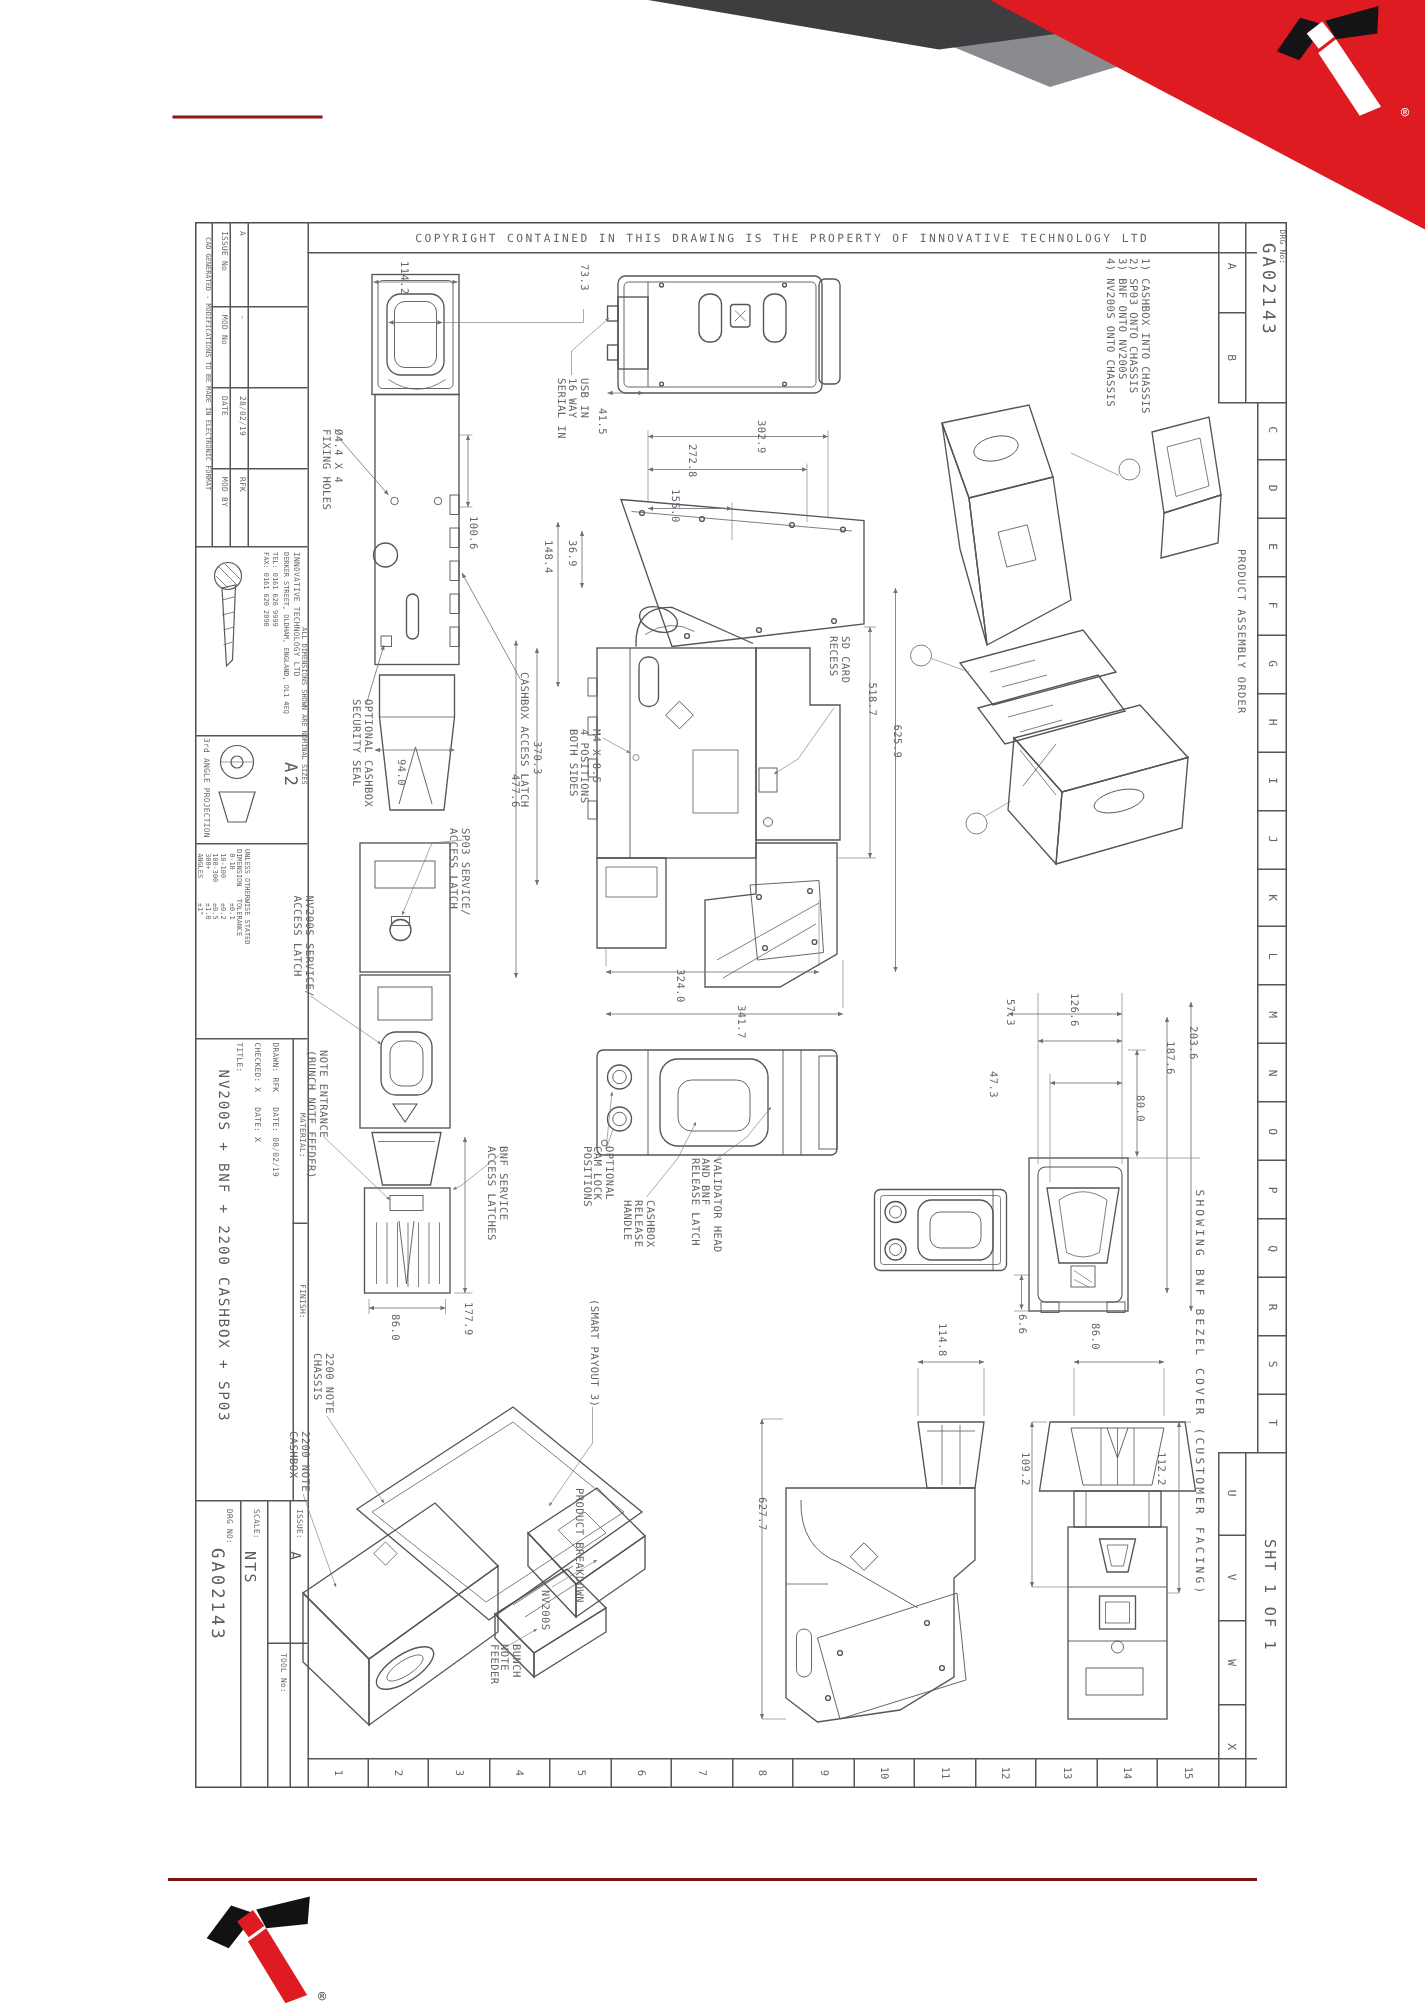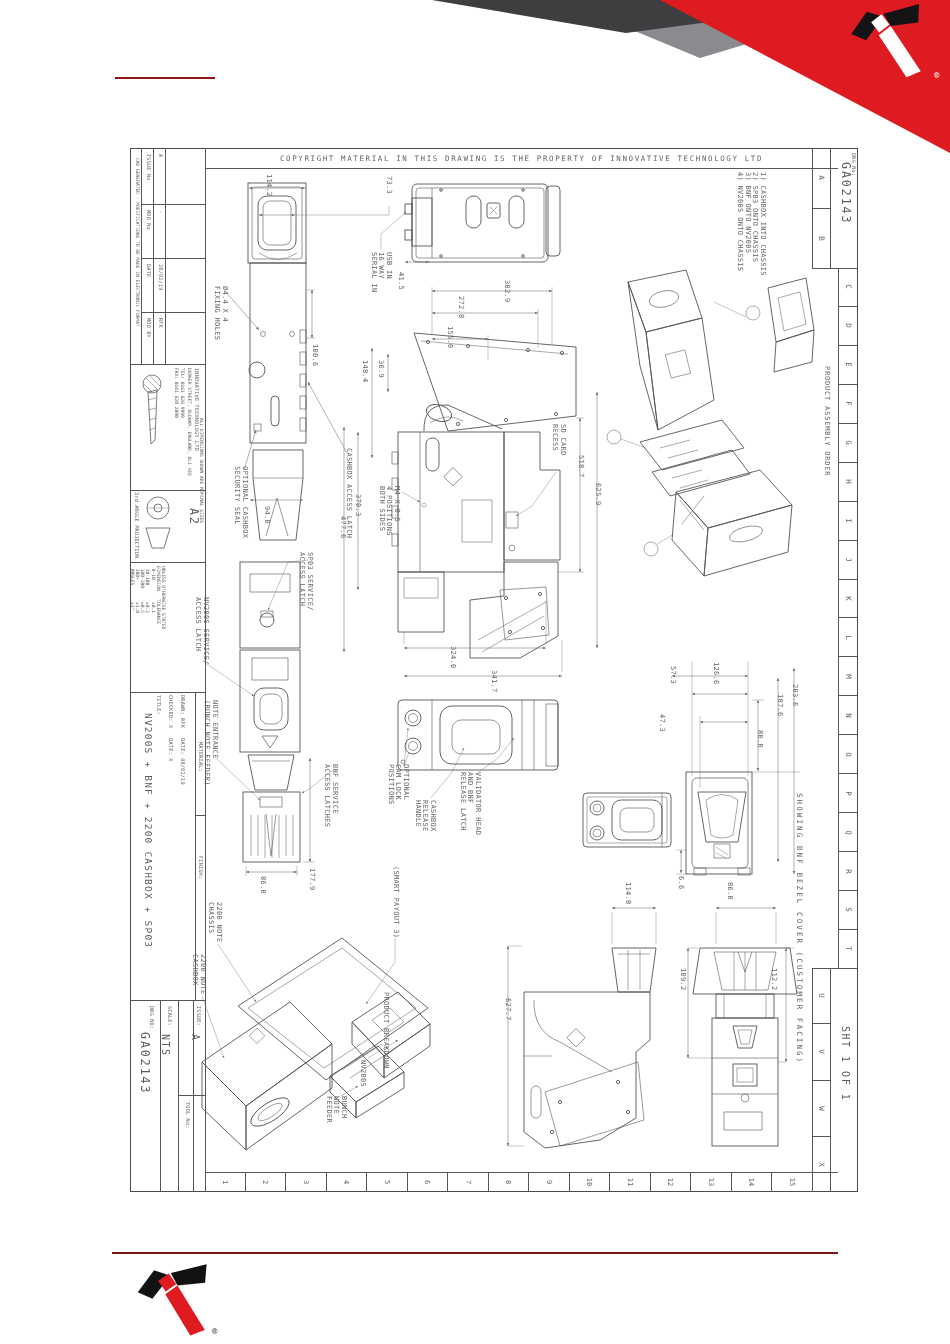--- a/index.html
+++ b/index.html
@@ -47,21 +47,21 @@
     <polygon points="-9,-18 6,-18 2,36 -13,32" fill="#ffffff"></polygon>
   </g>
   <text x="934" y="78" font-size="9" fill="#ffffff">®</text>
 </svg>
 
 <div class="redline" style="left:115px;top:77px;width:100px;height:2px;"></div>
 
 <div class="frame"></div>
 
 <div class="banner">
-  <span>COPYRIGHT MATERIAL IN THIS DRAWING IS THE PROPERTY OF INNOVATIVE TECHNOLOGY LTD</span>
+  <span>COPYRIGHT CONTAINED IN THIS DRAWING IS THE PROPERTY OF INNOVATIVE TECHNOLOGY LTD</span>
 </div>
 
 <div class="ln" style="left:205px;top:148px;width:1px;height:1044px;"></div>
 <div class="ln" style="left:838px;top:268px;width:1px;height:700px;"></div>
 <div class="ln" style="left:812px;top:148px;width:1px;height:120px;"></div>
 <div class="ln" style="left:830px;top:148px;width:1px;height:120px;"></div>
 <div class="ln" style="left:812px;top:968px;width:1px;height:224px;"></div>
 <div class="ln" style="left:830px;top:968px;width:1px;height:224px;"></div>
 <div class="ln" style="left:812px;top:268px;width:46px;height:1px;"></div>
 <div class="ln" style="left:812px;top:968px;width:46px;height:1px;"></div>

